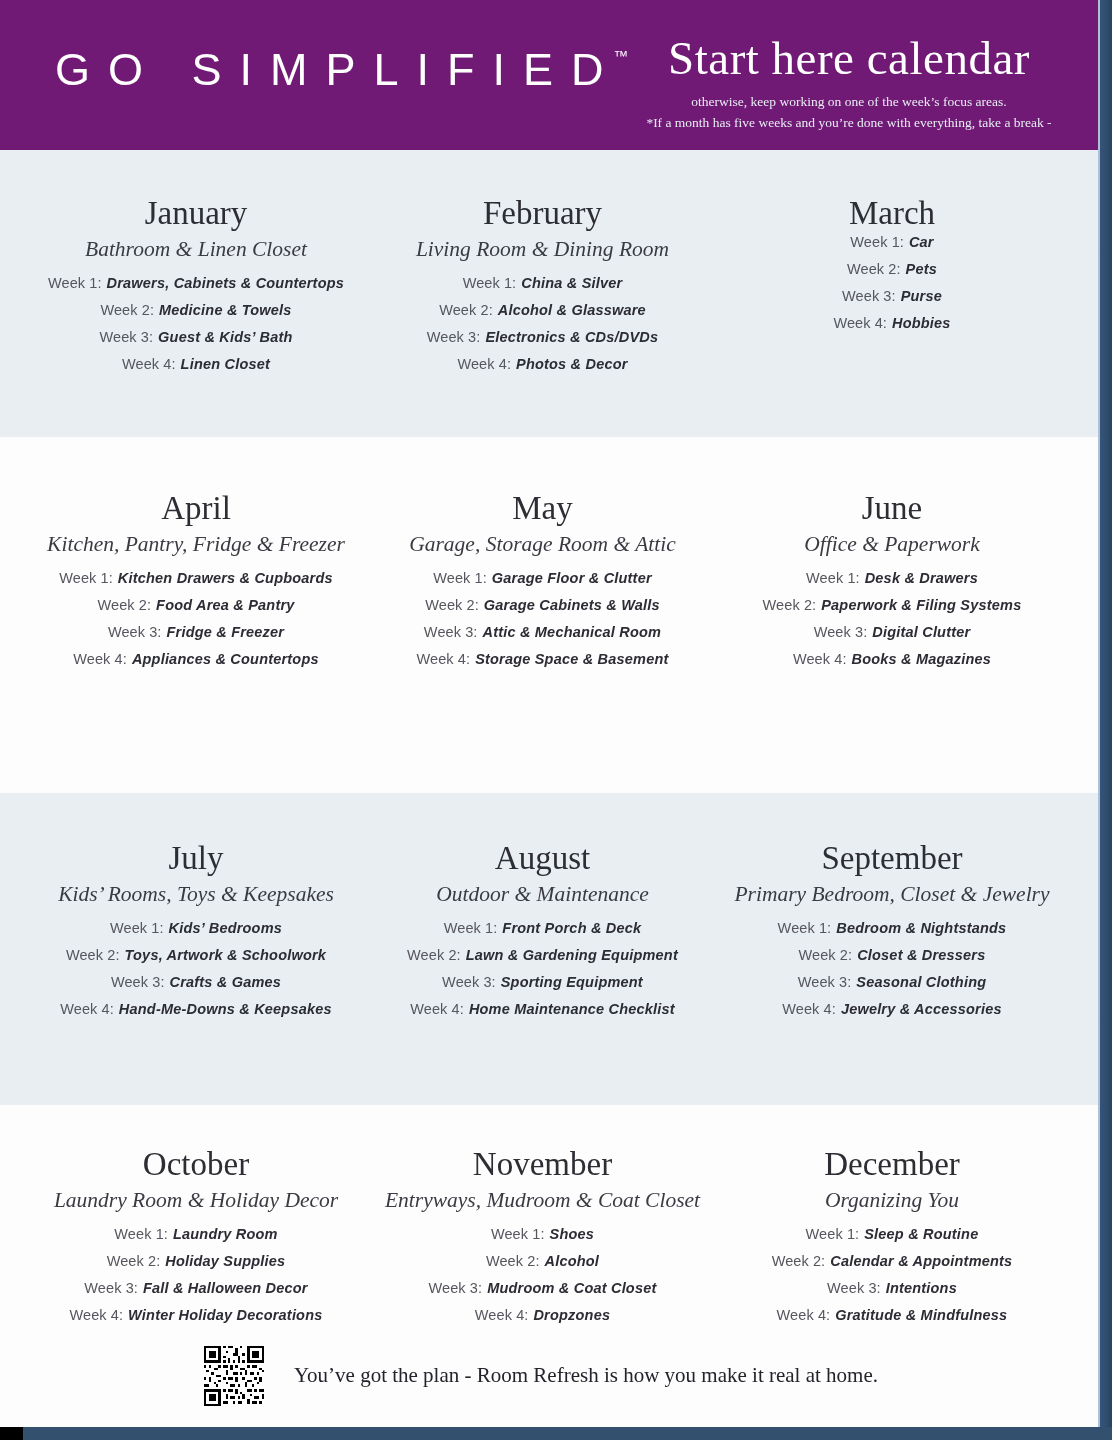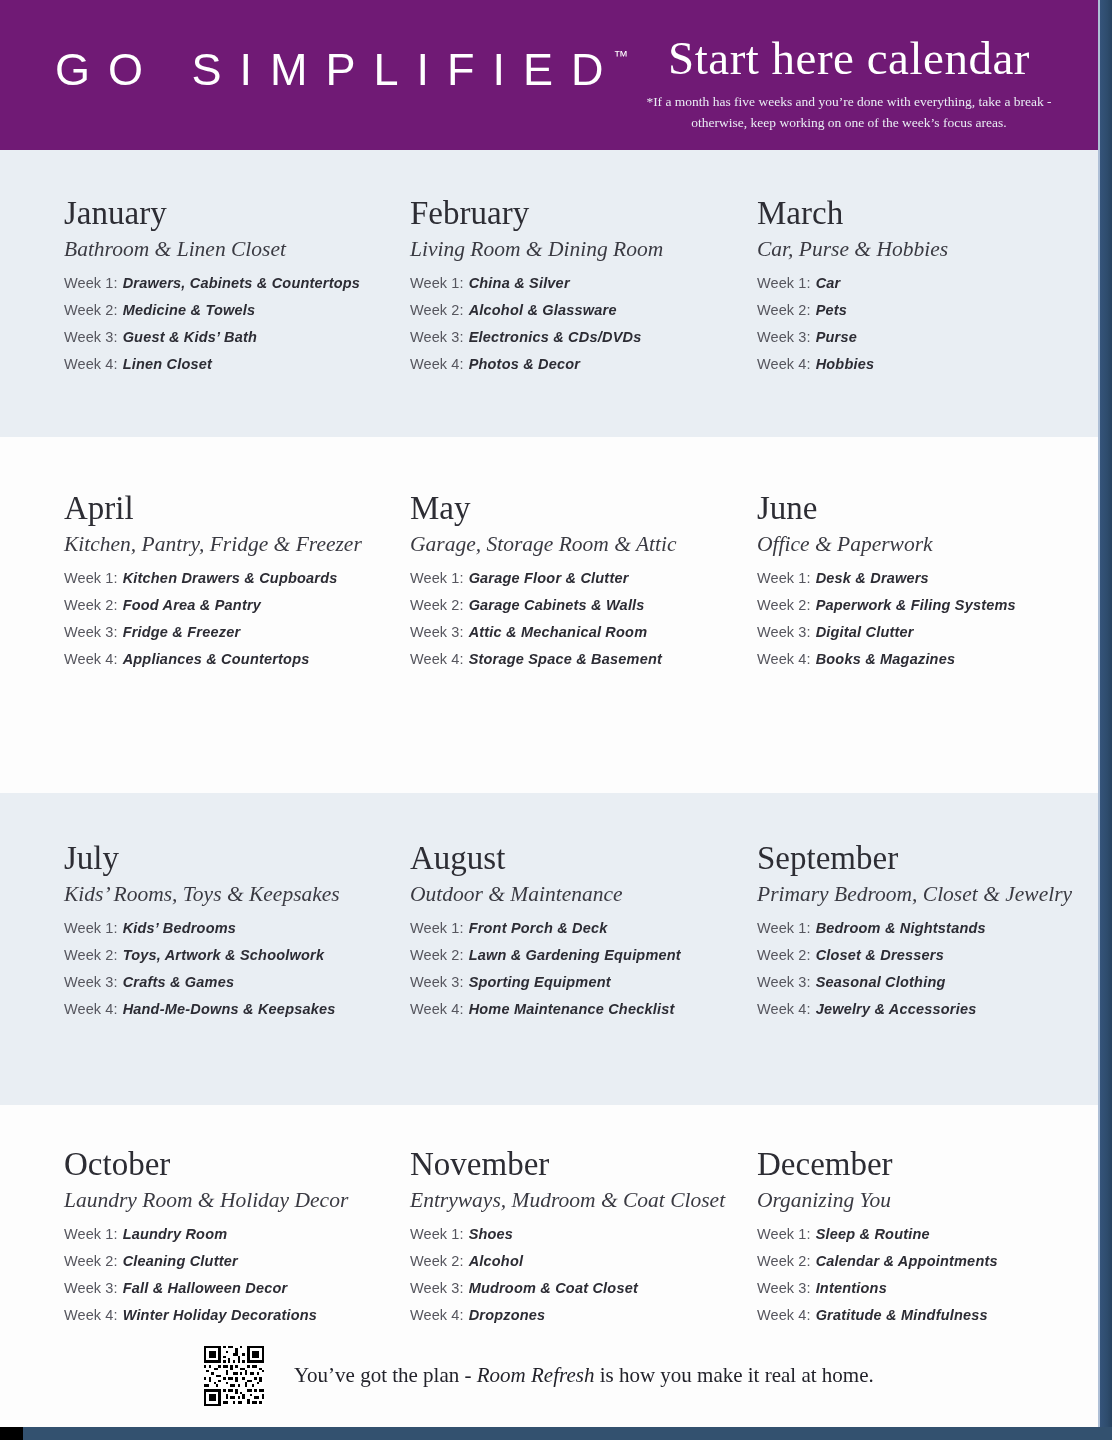--- a/index.html
+++ b/index.html
@@ -55,21 +55,22 @@
   .band { width: 1098px; }
   .band-light { background: #e9eef3; }
   .band-white { background: #fdfdfd; }
   .band-q1 { height: 287px; padding-top: 44px; }
   .band-q2 { height: 356px; padding-top: 52px; }
   .band-q3 { height: 312px; padding-top: 46px; }
   .band-q4 { height: 236px; padding-top: 40px; }
   .months-row {
     display: grid;
     grid-template-columns: 346px 347px 352px;
-    padding-left: 64px;
+    padding-left: 23px;
+    text-align: center;
   }
   .month h2 {
     font: 400 33px/38px "Liberation Serif", serif;
     color: #2d2d34;
     margin: 0 0 3px;
   }
   .focus {
     font: italic 400 21.5px/28px "Liberation Serif", serif;
     color: #3a3a42;
     margin: 0 0 13px;
@@ -92,21 +93,21 @@
     display: flex;
     align-items: center;
     gap: 30px;
   }
   .qr { width: 60px; height: 60px; display:block; }
   .footer-text {
     font: 400 21px/1.3 "Liberation Serif", serif;
     color: #23232b;
     white-space: nowrap;
   }
-  .footer-text .it { font-style: italic; }
+  .footer-text .it { }
   
   .side-strip {
     position: absolute;
     top: 0; right: 0;
     width: 14px; height: 100%;
     background: linear-gradient(to right, #35547a 0%, #2e4c6d 60%, #27425f 100%);
     border-left: 2px solid #aebfd6;
   }
   .bottom-bar {
     position: absolute;
@@ -124,22 +125,22 @@
 </head>
 <body>
 
 <div class="page">
 
   <div class="header">
     <div class="logo"><span>GO SIMPLIFIED</span><span class="tm">™</span></div>
     <div class="header-right">
       <div class="header-title">Start here calendar</div>
       <div class="header-note">
+        <div>otherwise, keep working on one of the week’s focus areas.</div>
         <div>*If a month has five weeks and you’re done with everything, take a break -</div>
-        <div>otherwise, keep working on one of the week’s focus areas.</div>
       </div>
     </div>
   </div>
 
   <section class="band band-light band-q1">
     <div class="months-row">
       <article class="month">
         <h2>January</h2>
         <p class="focus">Bathroom &amp; Linen Closet</p>
         <ul class="weeks">
@@ -154,21 +155,20 @@
         <p class="focus">Living Room &amp; Dining Room</p>
         <ul class="weeks">
           <li class="week"><span class="wlabel">Week 1:</span><span class="wtask">China &amp; Silver</span></li>
           <li class="week"><span class="wlabel">Week 2:</span><span class="wtask">Alcohol &amp; Glassware</span></li>
           <li class="week"><span class="wlabel">Week 3:</span><span class="wtask">Electronics &amp; CDs/DVDs</span></li>
           <li class="week"><span class="wlabel">Week 4:</span><span class="wtask">Photos &amp; Decor</span></li>
         </ul>
       </article>
       <article class="month">
         <h2>March</h2>
-        <p class="focus">Car, Purse &amp; Hobbies</p>
         <ul class="weeks">
           <li class="week"><span class="wlabel">Week 1:</span><span class="wtask">Car</span></li>
           <li class="week"><span class="wlabel">Week 2:</span><span class="wtask">Pets</span></li>
           <li class="week"><span class="wlabel">Week 3:</span><span class="wtask">Purse</span></li>
           <li class="week"><span class="wlabel">Week 4:</span><span class="wtask">Hobbies</span></li>
         </ul>
       </article>
     </div>
   </section>
 
@@ -242,21 +242,21 @@
     </div>
   </section>
 
   <section class="band band-white band-q4">
     <div class="months-row">
       <article class="month">
         <h2>October</h2>
         <p class="focus">Laundry Room &amp; Holiday Decor</p>
         <ul class="weeks">
           <li class="week"><span class="wlabel">Week 1:</span><span class="wtask">Laundry Room</span></li>
-          <li class="week"><span class="wlabel">Week 2:</span><span class="wtask">Cleaning Clutter</span></li>
+          <li class="week"><span class="wlabel">Week 2:</span><span class="wtask">Holiday Supplies</span></li>
           <li class="week"><span class="wlabel">Week 3:</span><span class="wtask">Fall &amp; Halloween Decor</span></li>
           <li class="week"><span class="wlabel">Week 4:</span><span class="wtask">Winter Holiday Decorations</span></li>
         </ul>
       </article>
       <article class="month">
         <h2>November</h2>
         <p class="focus">Entryways, Mudroom &amp; Coat Closet</p>
         <ul class="weeks">
           <li class="week"><span class="wlabel">Week 1:</span><span class="wtask">Shoes</span></li>
           <li class="week"><span class="wlabel">Week 2:</span><span class="wtask">Alcohol</span></li>

